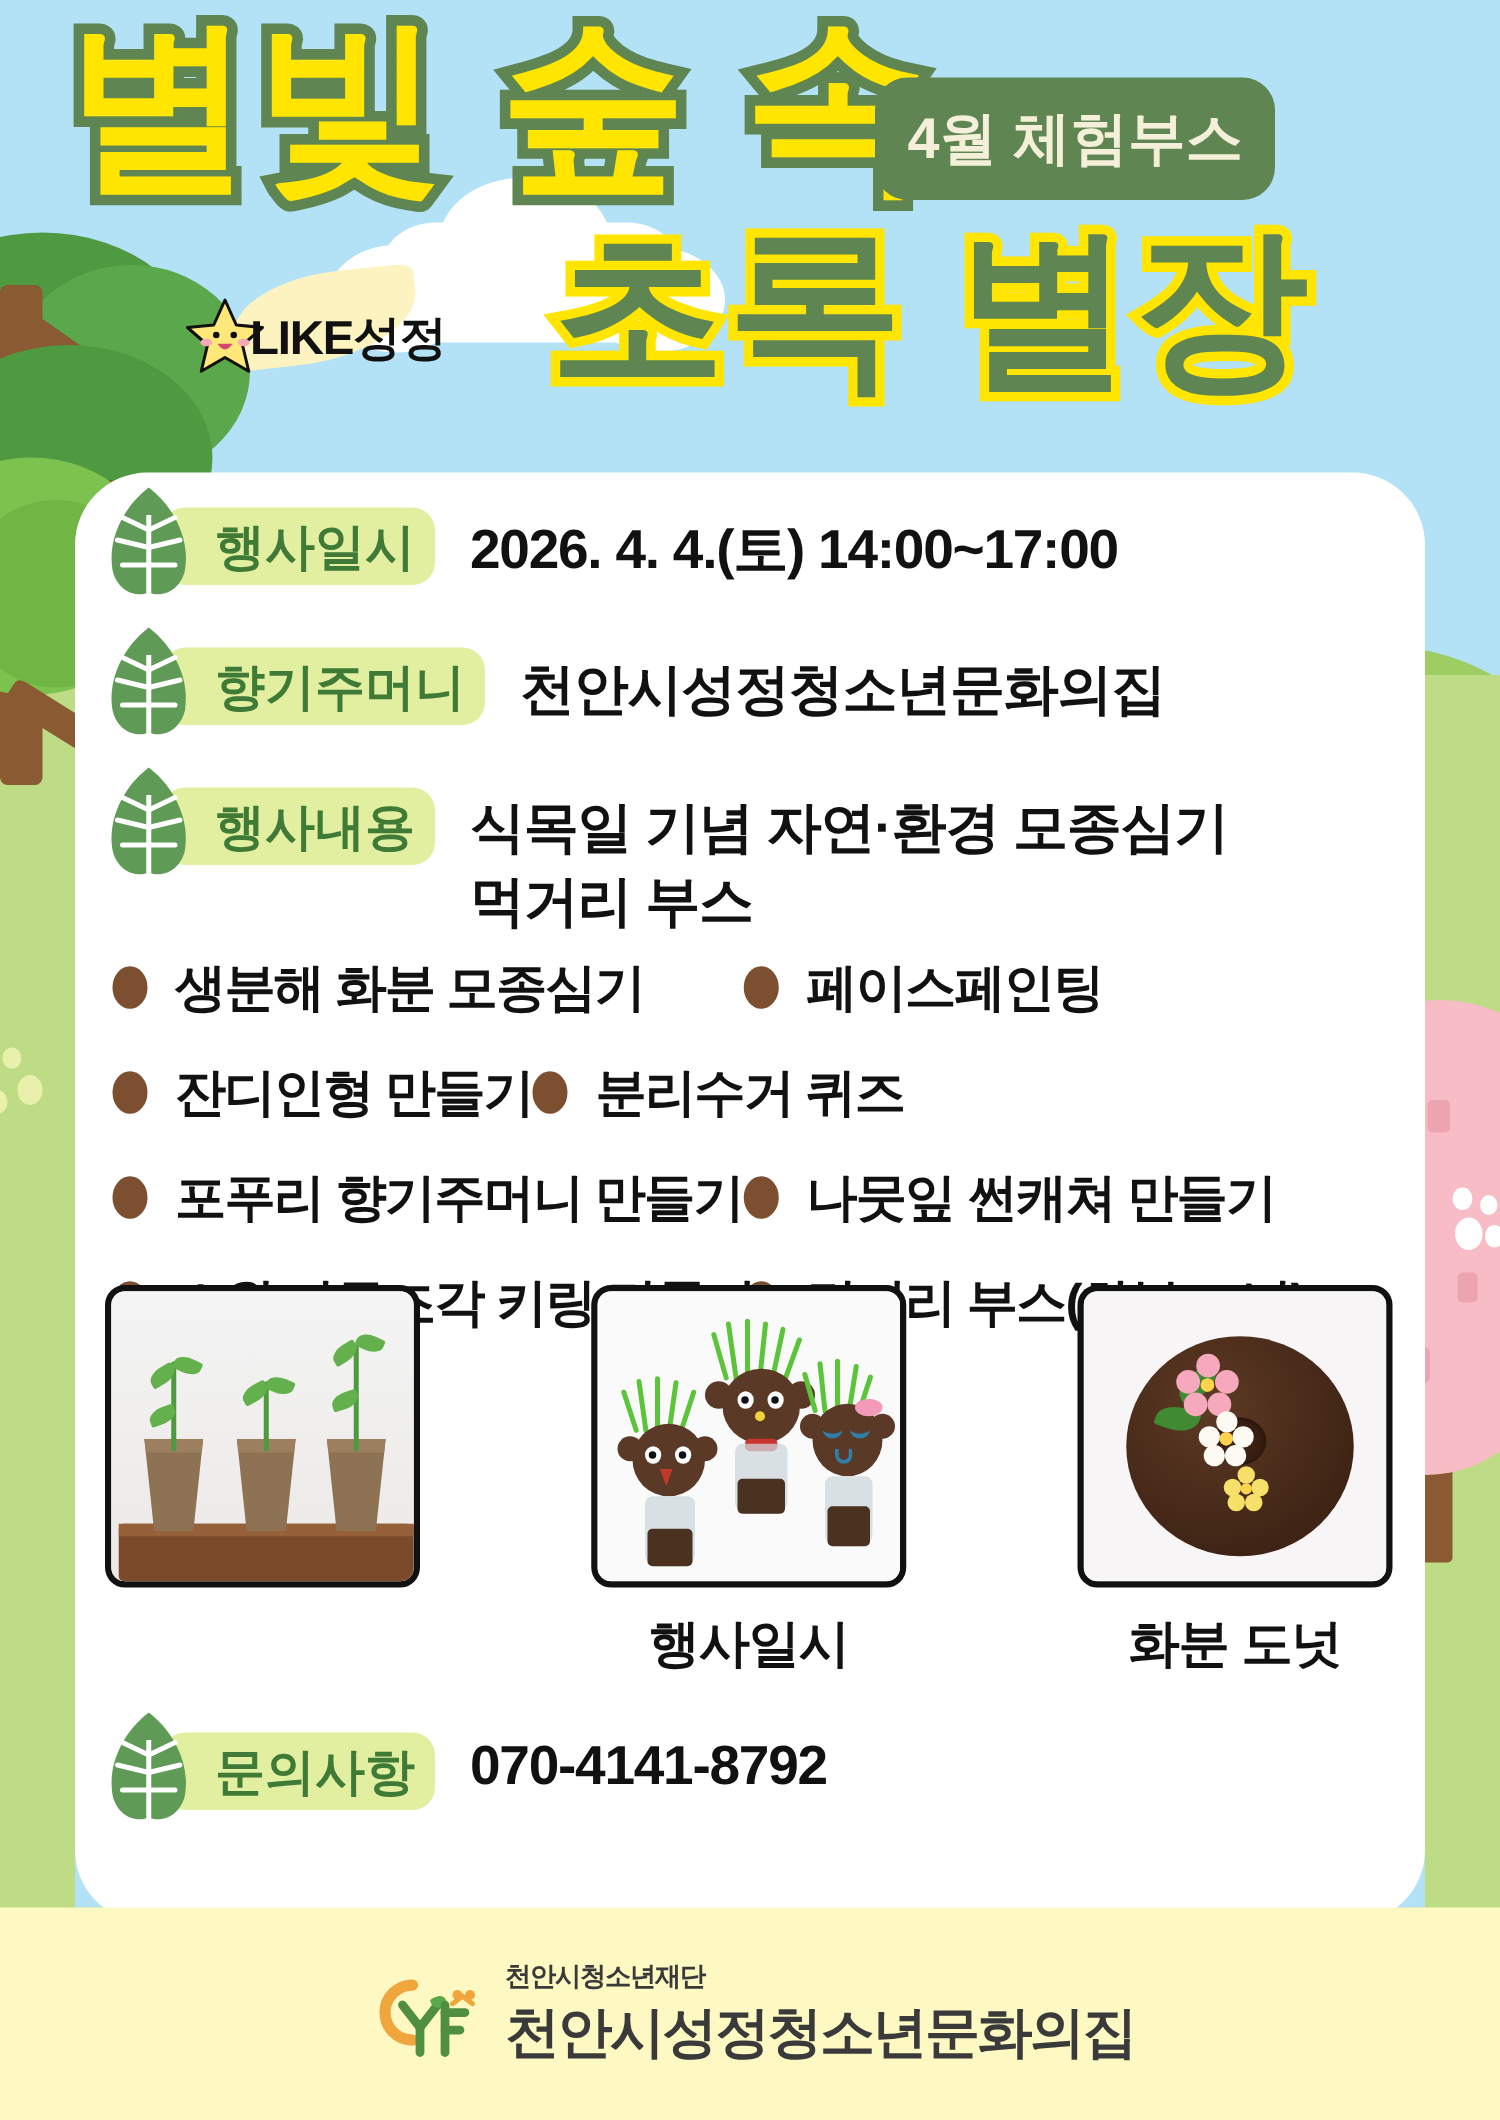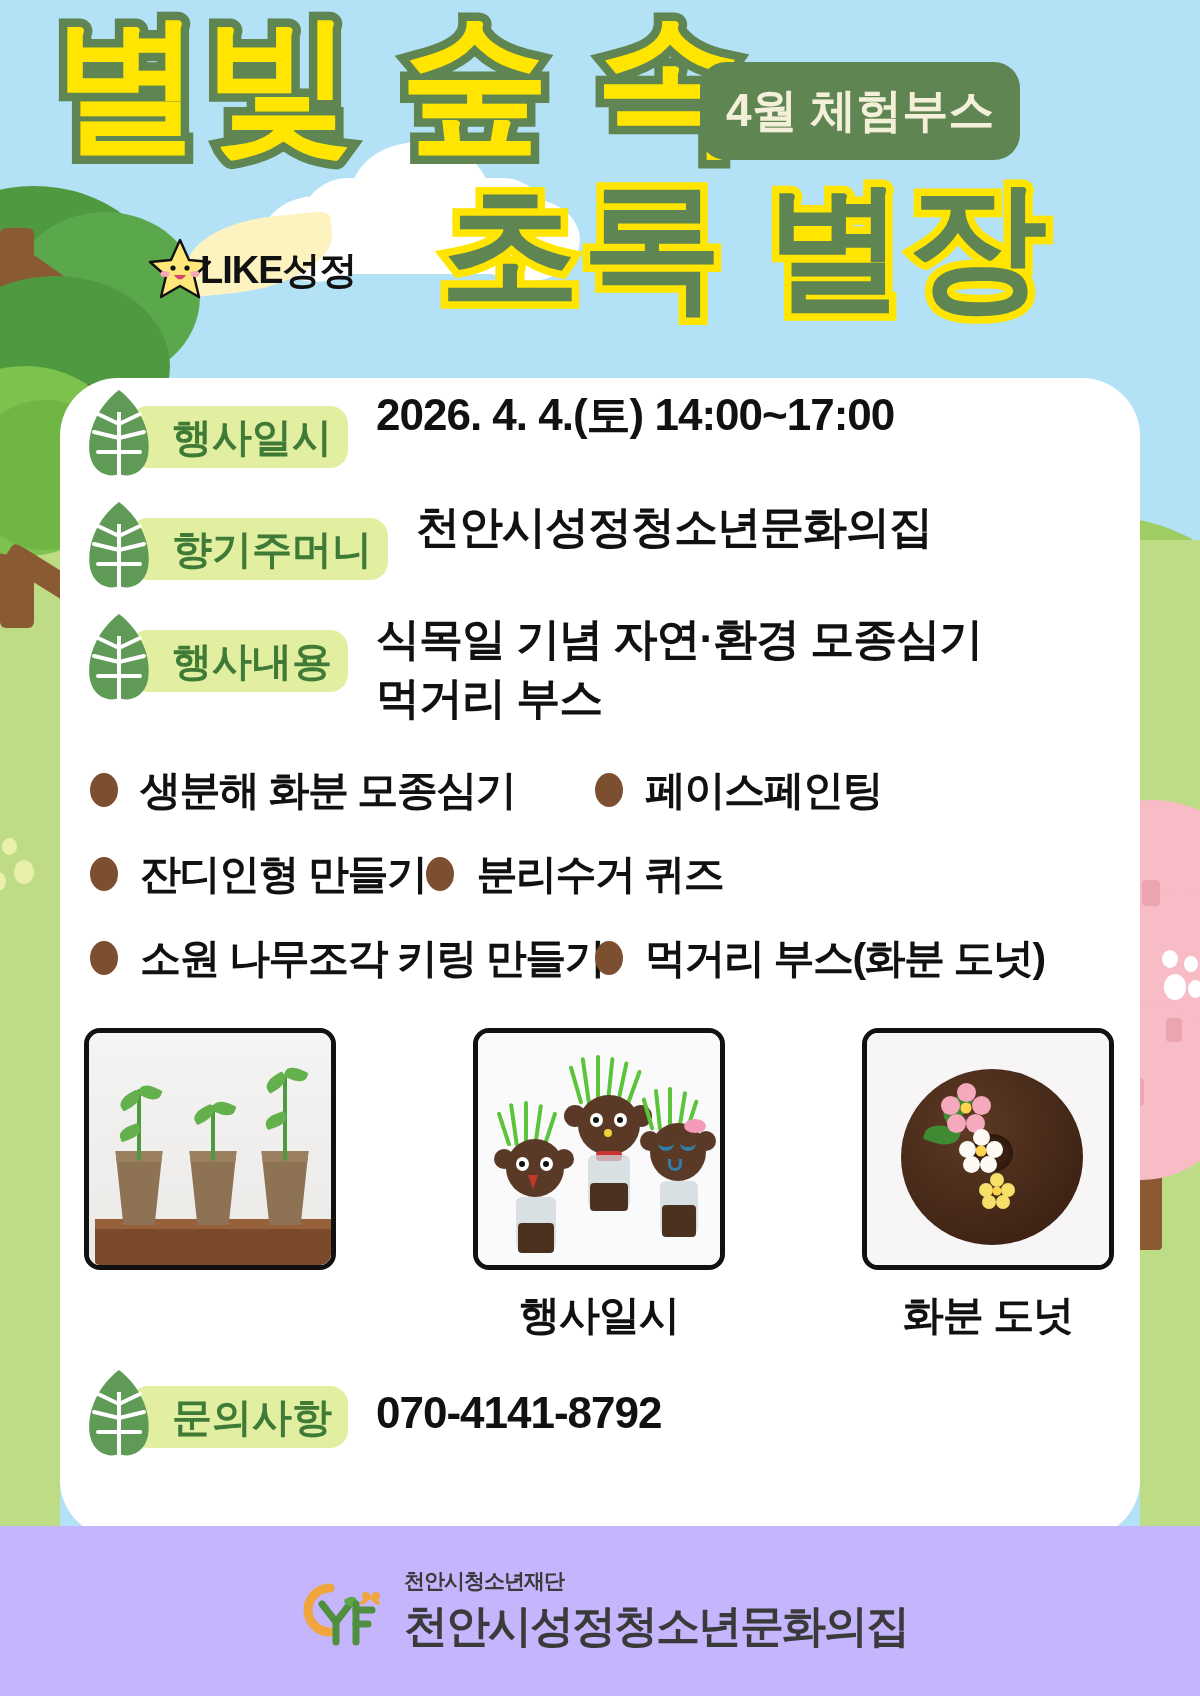--- a/index.html
+++ b/index.html
@@ -98,21 +98,21 @@
 
   .info-row { position:absolute; display:flex; align-items:flex-start; }
   .leaf-ic { width:74px; height:96px; flex:0 0 74px; margin-right:-26px; position:relative; z-index:2; }
   .pill {
     background:#e2efa0; border-radius:18px; height:62px; margin-top:20px;
     display:flex; align-items:center; padding:0 16px 0 42px;
     font-size:40px; font-weight:900; color:#3f7a36; white-space:nowrap;
     position:relative; z-index:1;
   }
   .info-val {
-    margin-left:28px; font-size:44px; font-weight:900;
+    margin-left:28px; margin-top:24px; font-size:44px; font-weight:900;
     color:#111; white-space:nowrap; letter-spacing:-1px;
   }
   .info-val.two { white-space:normal; line-height:1.34; }
 
   .row-date  { left:22px; top:8px; }
   .row-place { left:22px; top:120px; }
   .row-desc  { left:22px; top:232px; }
 
   
   .bullets { position:absolute; left:30px; top:370px; width:1020px; }
@@ -167,21 +167,21 @@
   .flw u { position:absolute; display:block; width:11px; height:11px; border-radius:50%; background:#ffd34d; left:50%; top:50%; transform:translate(-50%,-50%); }
   .dleaf { position:absolute; width:34px; height:20px; background:#3f8a33; border-radius:70% 10% 70% 10%; transform:rotate(20deg); }
 
   
   .contact { position:absolute; left:22px; top:988px; display:flex; align-items:flex-start; }
   .contact .info-val { margin-top:22px; }
 
   
   .footer {
     position:absolute; left:0; bottom:0; width:1200px; height:170px;
-    background:#c4b5fd; display:flex; align-items:center; justify-content:center;
+    background:#fef9c3; display:flex; align-items:center; justify-content:center;
   }
   .flogo { display:flex; align-items:center; gap:16px; }
   .ftext { display:flex; flex-direction:column; justify-content:center; }
   .fsmall { font-size:21px; font-weight:900; color:#3a3a3a; letter-spacing:-1px; margin-bottom:2px; }
   .fbig { font-size:44px; font-weight:900; color:#3a3a3a; letter-spacing:-2px; }
 </style>
 </head>
 <body>
 
 <div class="scene">
@@ -301,20 +301,30 @@
       </div>
     </div>
     <div class="brow">
       <div class="bitem">
         <span class="dot"></span>
         <span class="btxt">잔디인형 만들기</span>
       </div>
       <div class="bitem left">
         <span class="dot"></span>
         <span class="btxt">분리수거 퀴즈</span>
+      </div>
+    </div>
+    <div class="brow">
+      <div class="bitem left">
+        <span class="dot"></span>
+        <span class="btxt">포푸리 향기주머니 만들기</span>
+      </div>
+      <div class="bitem">
+        <span class="dot"></span>
+        <span class="btxt">나뭇잎 썬캐쳐 만들기</span>
       </div>
     </div>
     <div class="brow">
       <div class="bitem left">
         <span class="dot"></span>
         <span class="btxt">소원 나무조각 키링 만들기</span>
       </div>
       <div class="bitem">
         <span class="dot"></span>
         <span class="btxt">먹거리 부스(화분 도넛)</span>

